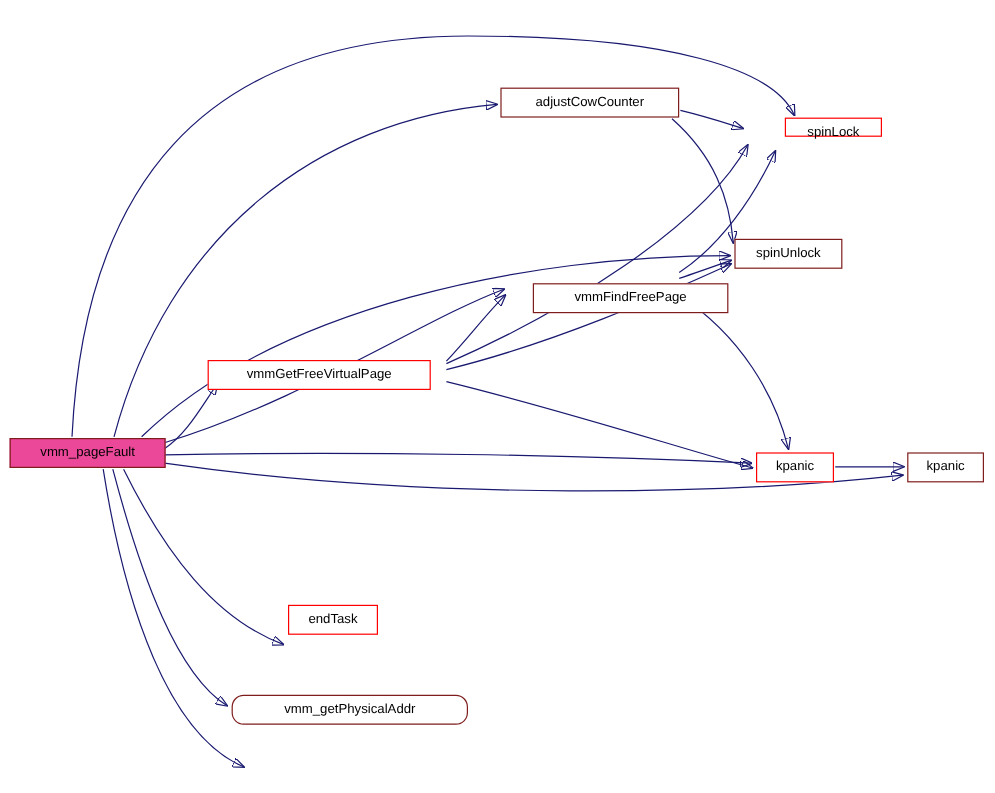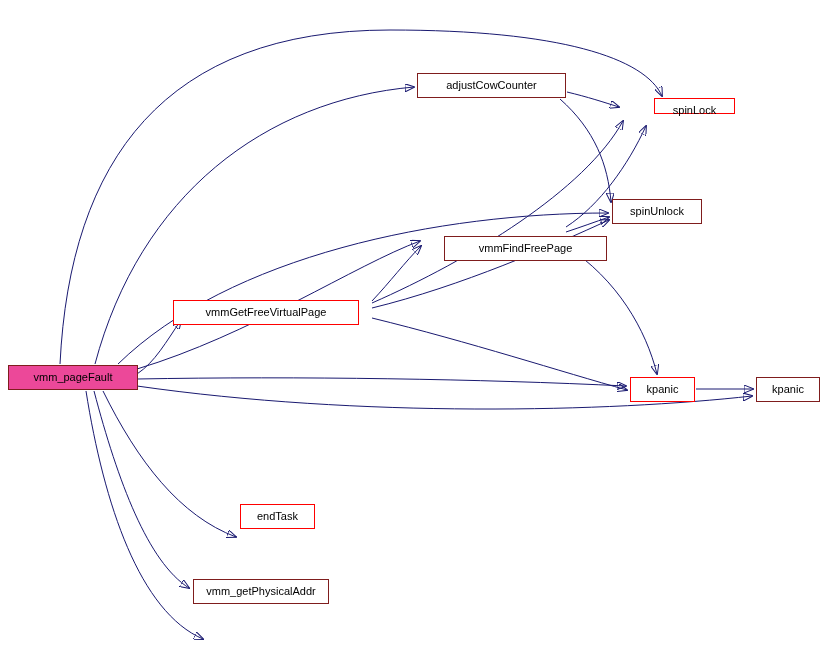--- a/index.html
+++ b/index.html
@@ -84,16 +84,16 @@
   <div class="node" style="left:424px; top:236px; width:163px; height:25px;margin-left:20px;">vmmFindFreePage</div>
 
   <div class="node red" style="left:173px; top:300px; width:186px; height:25px;">vmmGetFreeVirtualPage</div>
 
   <div class="node red" style="left:630px; top:377px; width:65px;  height:25px;">kpanic</div>
 
   <div class="node" style="left:756px; top:377px; width:64px;  height:25px;">kpanic</div>
 
   <div class="node red" style="left:240px; top:504px; width:75px;  height:25px;">endTask</div>
 
-  <div class="node" style="left:193px; top:579px; width:136px; height:25px;">vmm_getPhysicalAddr</div>
+  <div class="node" style="left:193px; top:579px; width:197px; height:25px;border-radius:10px;">vmm_getPhysicalAddr</div>
 
 
 </div>
 
 </body></html>

